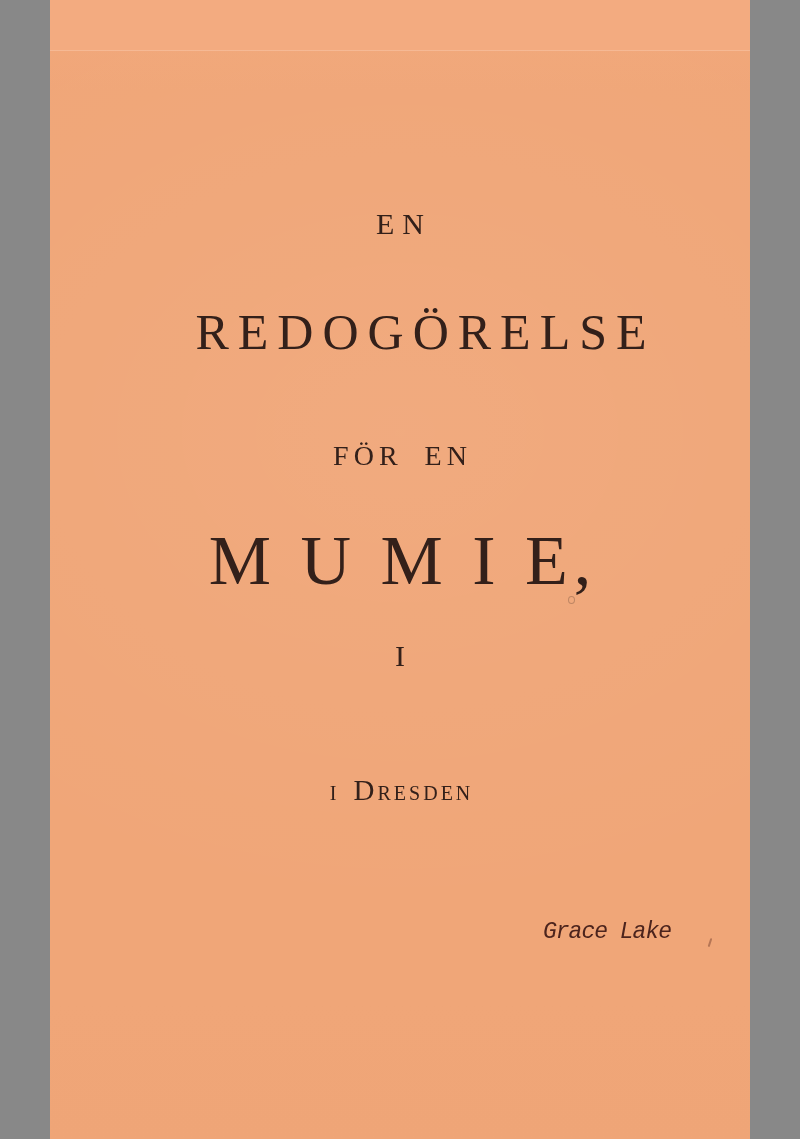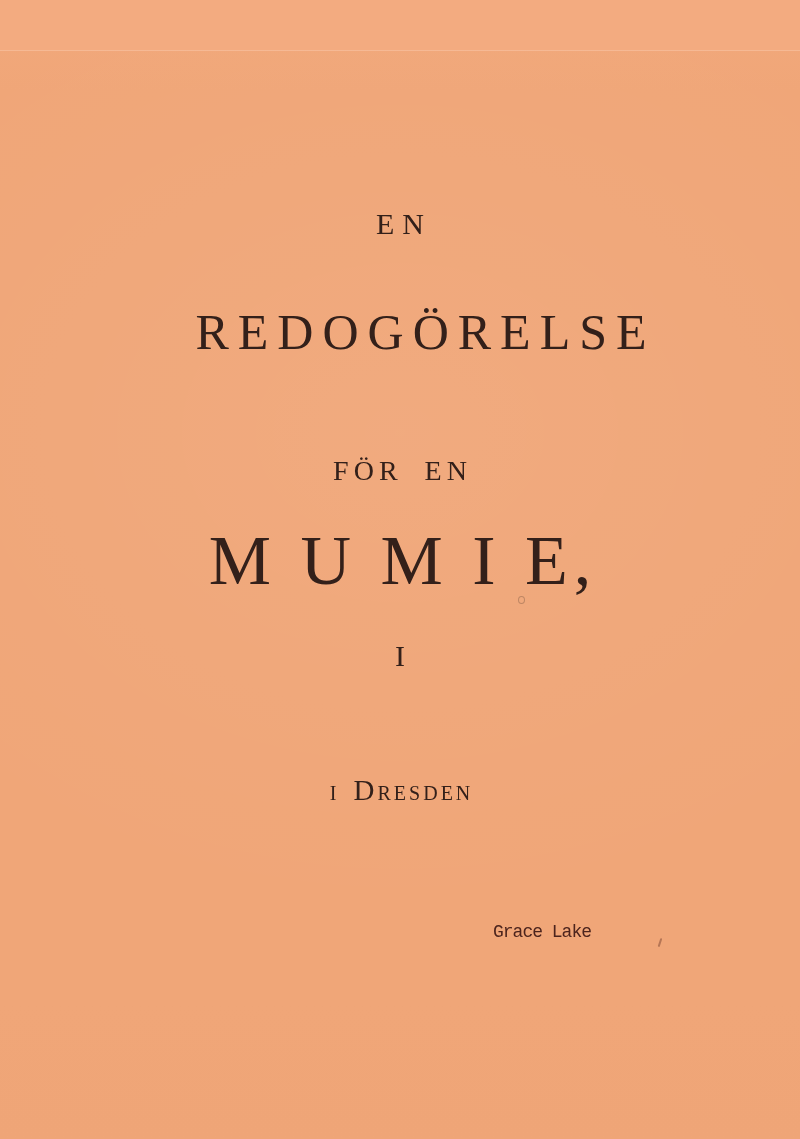--- a/index.html
+++ b/index.html
@@ -2,21 +2,21 @@
 <html><head>
 <meta charset="utf-8">
 <style>
   html, body {
     margin: 0;
     padding: 0;
     background: #888;
   }
   .page {
     position: relative;
-    width: 800px;
+    width: 700px;
     height: 1139px;
     margin: 0 auto;
     background:
       radial-gradient(ellipse 900px 700px at 50% 38%, rgba(255,255,255,0.05), rgba(0,0,0,0) 70%),
       linear-gradient(180deg, #f2a97c 0%, #f0a678 8%, #f0a678 88%, #efa577 100%);
     overflow: hidden;
     font-family: "Liberation Serif", serif;
     color: #33201a;
   }
   
@@ -52,21 +52,20 @@
     letter-spacing: 9px;
     padding-left: 9px;
     margin-left: 42px;
   }
   .word-for-en {
     top: 440px;
     font-size: 28px;
     letter-spacing: 5px;
     word-spacing: 10px;
     padding-left: 5px;
-    margin-top: 15px;
   }
   .word-mumie {
     top: 521px;
     font-size: 70px;
     letter-spacing: 6px;
     padding-left: 6px;
   }
   .word-i {
     top: 639px;
     font-size: 30px;
@@ -82,25 +81,26 @@
     font-variant: small-caps;
     letter-spacing: 3px;
     word-spacing: 4px;
     padding-left: 3px;
   }
   .author-block {
     position: absolute;
     left: 493px;
     top: 916px;
     font-family: "Liberation Mono", monospace;
-    font-size: 18px;
+    font-size: 23px;
     letter-spacing: -1px;
     line-height: 33px;
     color: #4c241d;
     text-align: left;
+    font-style: italic;
   }
   
   .speck-o {
     position: absolute;
     left: 518px;
     top: 596px;
     width: 5px;
     height: 6px;
     border: 1px solid rgba(110, 78, 60, 0.38);
     border-radius: 50%;

